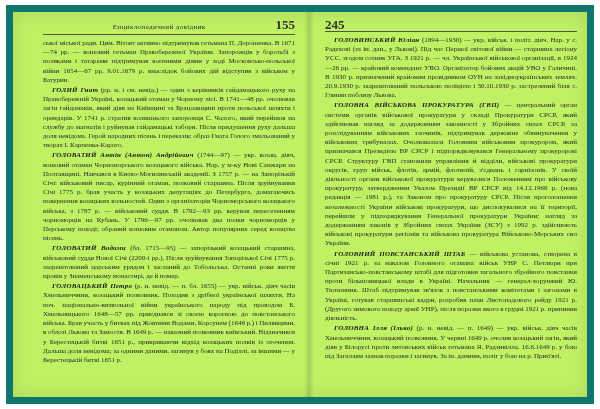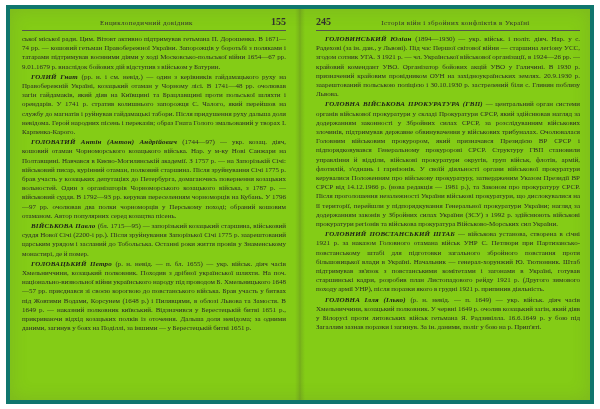--- a/index.html
+++ b/index.html
@@ -12,25 +12,26 @@
     font-family: "Liberation Serif", "DejaVu Serif", serif;
   }
   .canvas {
     position: relative;
     width: 600px;
     height: 409px;
   }
   .scan {
     position: absolute;
     left: 6px; top: 5px; right: 6px; bottom: 5px;
-    border: 4px solid #0f766e;
-    background: #84cc16;
+    border: 7px solid #0f766e;
+    background: #bef264;
     box-shadow: inset 0 0 18px rgba(90,85,70,0.18);
     display: flex;
     overflow: hidden;
+    padding-left: 18px;
   }
   .page {
     flex: 1 1 0;
     padding: 8px 10px 6px 12px;
     overflow: hidden;
     color: #2a2a28;
   }
   .page.left  { padding-right: 9px; }
   .page.right { padding-left: 11px; }
   .gutter {
@@ -56,21 +57,21 @@
   }
   .runtitle {
     flex: 1 1 auto;
     text-align: center;
     letter-spacing: 0.4px;
     overflow: hidden;
   }
   .pagenum {
     flex: 0 0 auto;
     font-weight: bold;
-    font-size: 10px;
+    font-size: 13px;
   }
   .page-body {
     overflow: hidden;
     height: 372px;
   }
   .page-body p {
     margin: 0 0 1px 0;
     font-size: 7px;
     line-height: 9.2px;
     text-align: justify;
@@ -94,31 +95,30 @@
 
     <div class="page left">
       <div class="page-header">
         <span class="runtitle">Енциклопедичний довідник</span>
         <span class="pagenum">155</span>
       </div>
       <div class="page-body">
         <p class="cont"><b class="headword"></b><span>ської міської ради. Цим. Вітовт активно підтримував гетьмана П. Дорошенка. В 1671—74 рр. — кошовий гетьман Правобережної України. Запорожців у боротьбі з поляками і татарами підтримував воєнними діями у ході Московсько-польської війни 1654—67 рр. 9.01.1679 р. внаслідок бойових дій відступив з військом у Батурин.</span></p>
         <p><b class="headword">ГОЛИЙ Гнат </b><span>(рр. н. і см. невід.) — один з керівників гайдамацького руху на Правобережній Україні, козацький отаман у Чорному лісі. В 1741—48 рр. очолював загін гайдамаків, який діяв на Київщині та Брацлавщині проти польської шляхти і орендарів. У 1741 р. стратив колишнього запорожця С. Чалого, який перейшов на службу до магнатів і руйнував гайдамацькі табори. Після придушення руху дальша доля невідома. Герой народних пісень і переказів; образ Гната Голого змальований у творах І. Карпенка-Карого.</span></p>
         <p><b class="headword">ГОЛОВАТИЙ Антін (Антон) Андрійович </b><span>(1744—97) — укр. козац. діяч, кошовий отаман Чорноморського козацького війська. Нар. у м-ку Нові Санжари на Полтавщині. Навчався в Києво-Могилянській академії. З 1757 р. — на Запорізькій Січі: військовий писар, курінний отаман, полковий старшина. Після зруйнування Січі 1775 р. брав участь у козацьких депутаціях до Петербурга, домагаючись повернення козацьких вольностей. Один з організаторів Чорноморського козацького війська, з 1787 р. — військовий суддя. В 1792—93 рр. керував переселенням чорноморців на Кубань. У 1796—97 рр. очолював два полки чорноморців у Перському поході; обраний кошовим отаманом. Автор популярних серед козацтва пісень.</span></p>
-        <p><b class="headword">ВІЙСЬКОВА Павло </b><span>(бл. 1715—95) — запорізький козацький старшина, військовий суддя Нової Січі (2200-і рр.). Після зруйнування Запорізької Січі 1775 р. заарештований царським урядом і засланий до Тобольська. Останні роки життя провів у Знаменському монастирі, де й помер.</span></p>
+        <p><b class="headword">ГОЛОВАТИЙ Водами </b><span>(бл. 1715—95) — запорізький козацький старшина, військовий суддя Нової Січі (2200-і рр.). Після зруйнування Запорізької Січі 1775 р. заарештований царським урядом і засланий до Тобольська. Останні роки життя провів у Знаменському монастирі, де й помер.</span></p>
         <p><b class="headword">ГОЛОВАЦЬКИЙ Петро </b><span>(р. н. невід. — п. бл. 1655) — укр. військ. діяч часів Хмельниччини, козацький полковник. Походив з дрібної української шляхти. На поч. національно-визвольної війни українського народу під проводом Б. Хмельницького 1648—57 рр. приєднався зі своєю корогвою до повстанського війська. Брав участь у битвах під Жовтими Водами, Корсунем (1648 р.) і Пилявцями, в облозі Львова та Замостя. В 1649 р. — наказний полковник київський. Відзначився у Берестецькій битві 1651 р., прикриваючи відхід козацьких полків із оточення. Дальша доля невідома; за одними даними, загинув у боях на Поділлі, за іншими — у Берестецькій битві 1651 р.</span></p>
       </div>
     </div>
 
     <div class="gutter"></div>
 
     <div class="page right">
       <div class="page-header">
         <span class="pagenum">245</span>
-        <span class="runtitle">Історія війн і збройних конфліктів в Україні</span>
       </div>
       <div class="page-body">
         <p><b class="headword">ГОЛОВИНСЬКИЙ Юліан </b><span>(1894—1930) — укр. військ. і політ. діяч. Нар. у с. Радехові (за ін. дан., у Львові). Під час Першої світової війни — старшина легіону УСС, згодом сотник УГА. З 1921 р. — чл. Української військової організації, в 1924—26 рр. — крайовий комендант УВО. Організатор бойових акцій УВО у Галичині. В 1930 р. призначений крайовим провідником ОУН на західноукраїнських землях. 20.9.1930 р. заарештований польською поліцією і 30.10.1930 р. застрелений біля с. Глинян поблизу Львова.</span></p>
         <p><b class="headword">ГОЛОВНА ВІЙСЬКОВА ПРОКУРАТУРА (ГВП) </b><span>— центральний орган системи органів військової прокуратури у складі Прокуратури СРСР, який здійснював нагляд за додержанням законності у Збройних силах СРСР, за розслідуванням військових злочинів, підтримував державне обвинувачення у військових трибуналах. Очолювалася Головним військовим прокурором, який призначався Президією ВР СРСР і підпорядковувався Генеральному прокуророві СРСР. Структуру ГВП становили управління й відділи, військові прокуратури округів, груп військ, флотів, армій, флотилій, з'єднань і гарнізонів. У своїй діяльності органи військової прокуратури керувалися Положенням про військову прокуратуру, затвердженим Указом Президії ВР СРСР від 14.12.1966 р. (нова редакція — 1981 р.), та Законом про прокуратуру СРСР. Після проголошення незалежності України військові прокуратури, що дислокувалися на її території, перейшли у підпорядкування Генеральної прокуратури України; нагляд за додержанням законів у Збройних силах України (ЗСУ) з 1992 р. здійснюють військові прокуратури регіонів та військова прокуратура Військово-Морських сил України.</span></p>
         <p><b class="headword">ГОЛОВНИЙ ПОВСТАНСЬКИЙ ШТАБ </b><span>— військова установа, створена в січні 1921 р. за наказом Головного отамана військ УНР С. Петлюри при Партизансько-повстанському штабі для підготовки загального збройного повстання проти більшовицької влади в Україні. Начальник — генерал-хорунжий Ю. Тютюнник. Штаб підтримував зв'язок з повстанськими комітетами і загонами в Україні, готував старшинські кадри, розробив план Листопадового рейду 1921 р. (Другого зимового походу армії УНР), після поразки якого в грудні 1921 р. припинив діяльність.</span></p>
         <p><b class="headword">ГОЛОВНА Ілля (Ілько) </b><span>(р. н. невід. — п. 1649) — укр. військ. діяч часів Хмельниччини, козацький полковник. У червні 1649 р. очолив козацький загін, який діяв у Білорусі проти литовських військ гетьмана Я. Радзивілла. 16.6.1649 р. у бою під Загаллям зазнав поразки і загинув. За ін. даними, поліг у бою на р. Прип'яті.</span></p>
       </div>
     </div>
 
   </div>

